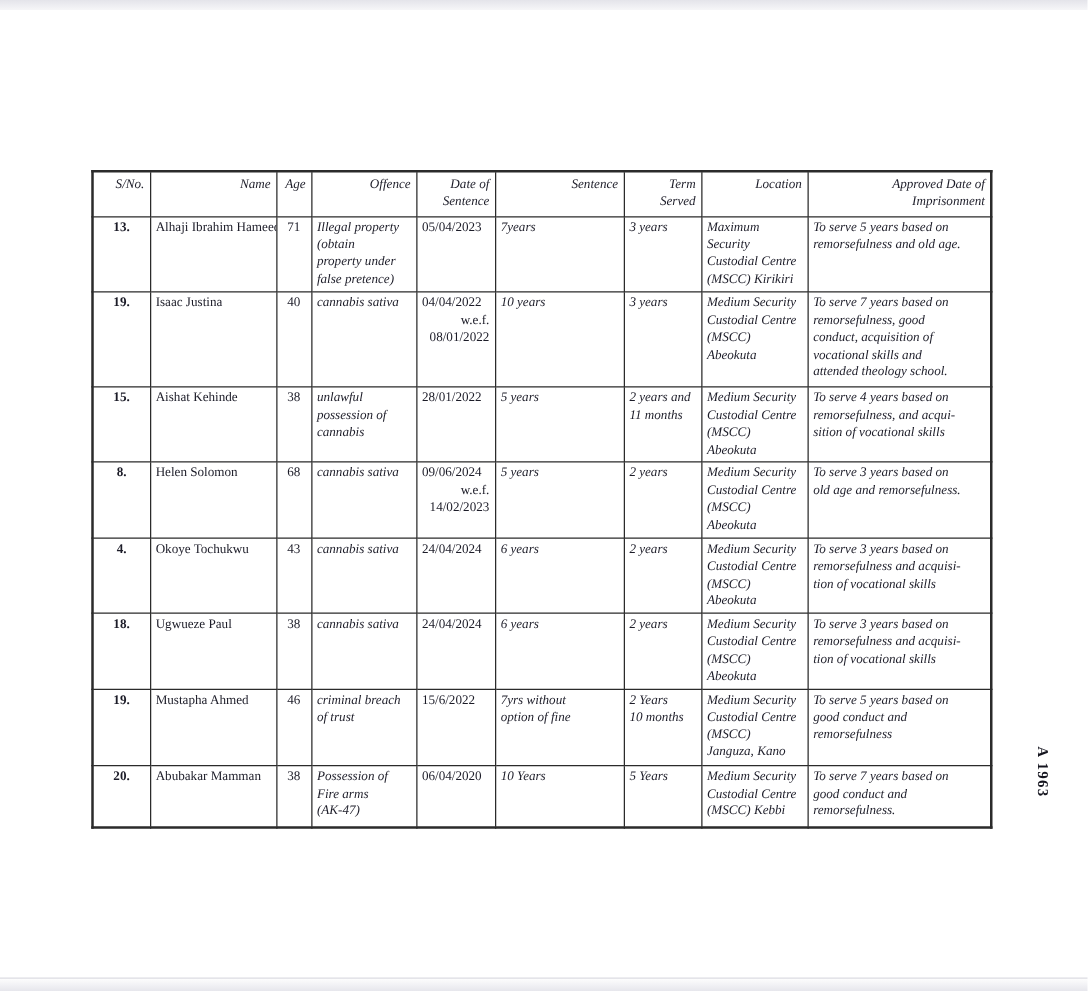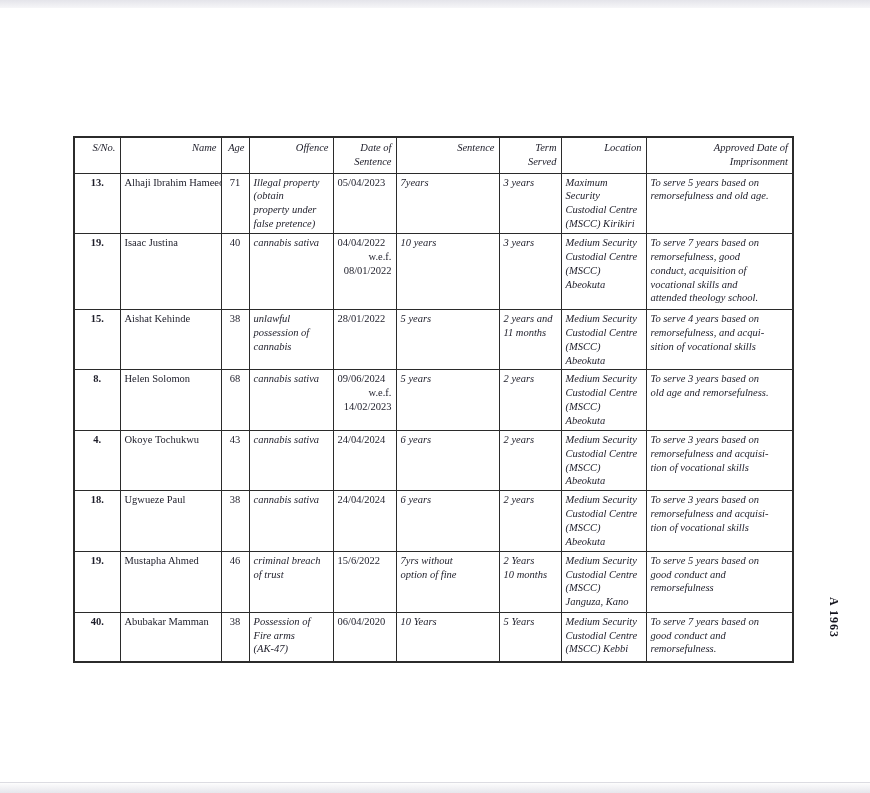--- a/index.html
+++ b/index.html
@@ -331,21 +331,21 @@
 Janguza, Kano</div>
           </td>
       <td>
             <div class="pre">To serve 5 years based on
 good conduct and
 remorsefulness</div>
           </td>
     </tr>
 
     <tr style="height:50px">
-      <td class="c-sno">40.</td>
+      <td class="c-sno">20.</td>
       <td class="c-name">Abubakar Mamman</td>
       <td class="c-age">38</td>
       <td>
             <div class="pre">Possession of
 Fire arms
 (AK-47)</div>
           </td>
       <td>
             <div>06/04/2020</div>
             <div class="wef"></div>

